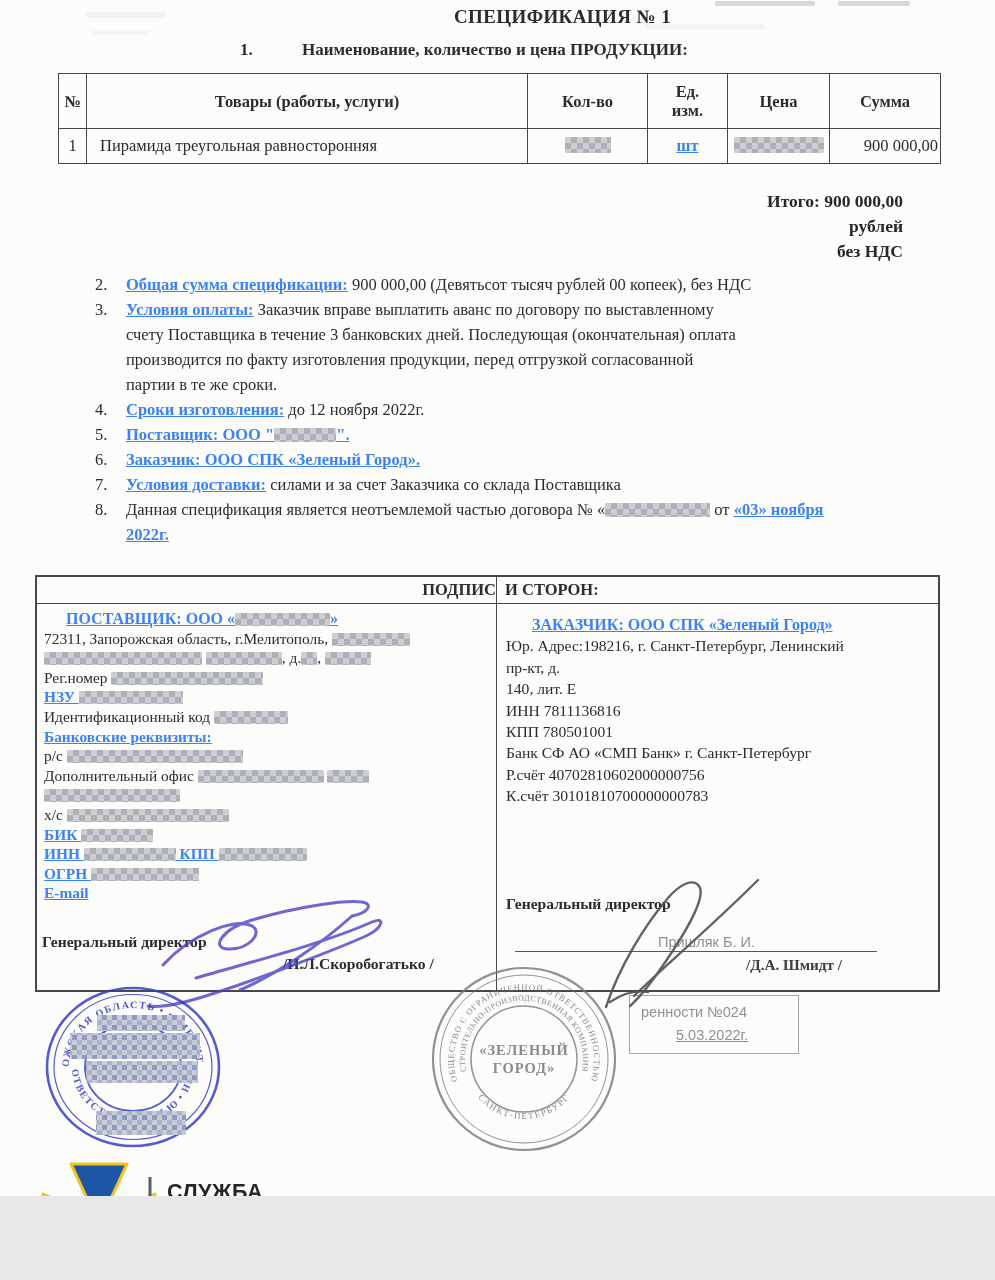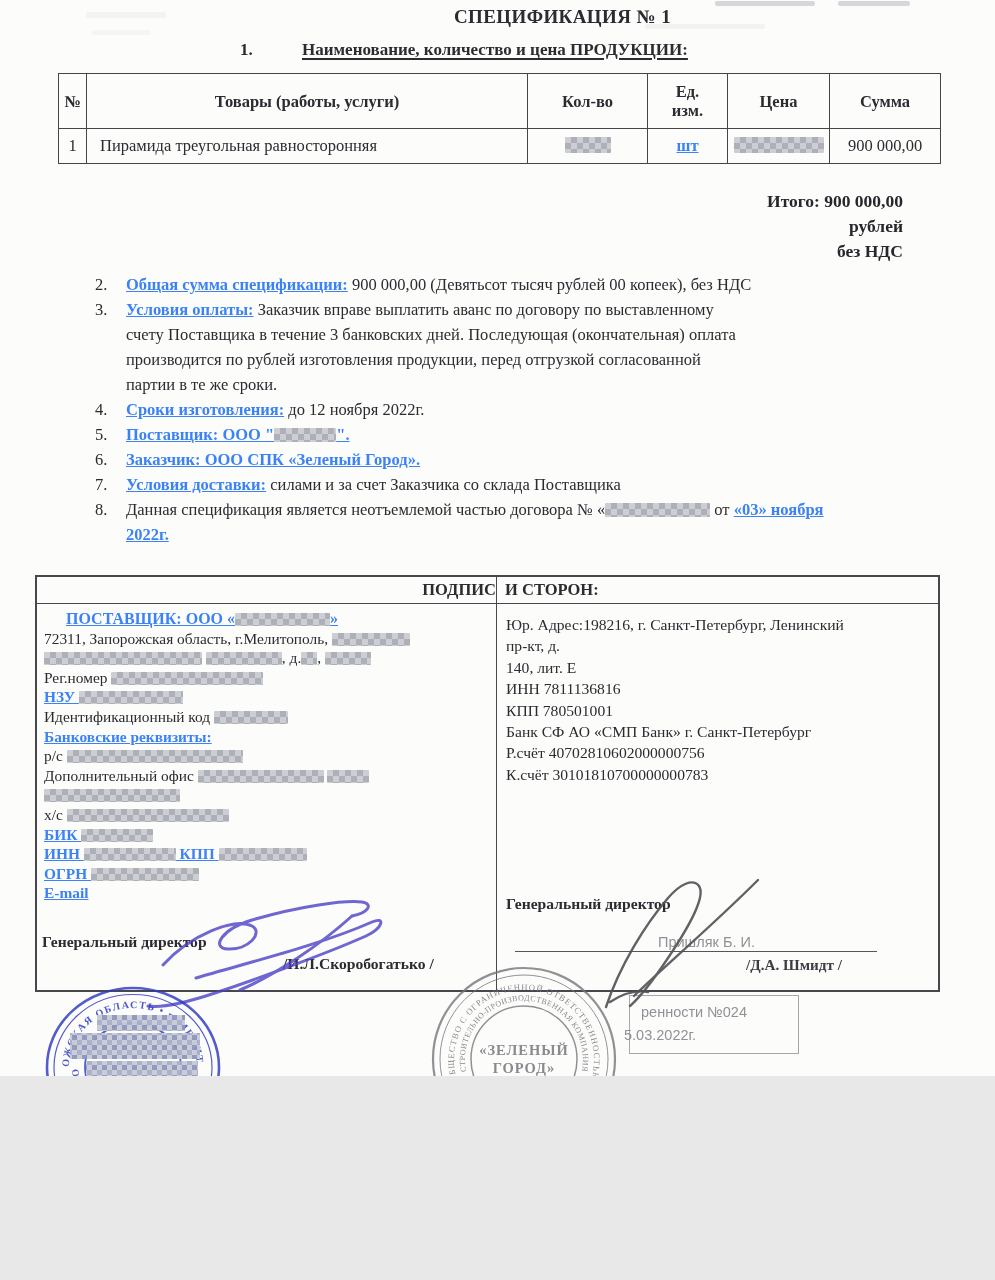--- a/index.html
+++ b/index.html
@@ -1,35 +1,35 @@
 <!DOCTYPE html>
 <html><head>
 <meta charset="utf-8">
 <style>
   html,body{margin:0;padding:0;background:#e8e8e8;}
-  .page{position:relative;width:995px;height:1076px;background:#fcfcfa;overflow:hidden;
+  .page{position:relative;width:995px;height:1196px;background:#fcfcfa;overflow:hidden;
         font-family:"Liberation Serif","DejaVu Serif",serif;color:#2b2b31;}
   .abs{position:absolute;}
   .bd{font-weight:bold;color:#3b82f6;text-decoration:underline;}
   .blur{display:inline-block;height:14px;vertical-align:-2px;border-radius:1px;opacity:.92;
         background:repeating-conic-gradient(#a7aab1 0% 25%, #c9cbd0 0% 50%) 0 0/12px 12px;}
   
   .ghost{position:absolute;background:#9aa0ab;border-radius:2px;}
   
   .title{top:6px;left:130px;right:0;text-align:center;font-size:19px;font-weight:bold;letter-spacing:.4px;}
   .sec{top:40px;left:240px;display:flex;font-size:17px;font-weight:bold;}
   .sec .num{width:62px;}
-  .sec .head{text-decoration:underline;text-decoration-thickness:2px;text-underline-offset:3px;}
+  .sec .head{text-decoration-thickness:2px;text-underline-offset:3px;}
   
   table.spec{position:absolute;left:58px;top:73px;width:882px;border-collapse:collapse;table-layout:fixed;}
   table.spec td{border:1.7px solid #45454b;font-size:16.5px;text-align:center;vertical-align:middle;padding:0 2px;}
   table.spec tr.h td{font-weight:bold;height:54px;line-height:19px;}
   table.spec tr.r td{height:34px;}
   table.spec td.lft{text-align:left;padding-left:13px;}
-  table.spec td.sum{text-align:center;padding-left:2px;}
+  table.spec td.sum{text-align:right;padding-left:2px;}
   table.spec .blur{height:16px;}
   
   .totals{top:189px;right:92px;text-align:right;font-weight:bold;font-size:17.5px;line-height:25px;color:#26262c;}
   
   .items{top:272px;left:95px;width:840px;font-size:16.5px;line-height:25px;}
   .item{display:flex;}
   .inum{width:31px;flex:none;}
   .itext{flex:1;}
   
   .sig{top:575px;left:35px;width:905px;height:417px;border:2px solid #47474d;box-sizing:border-box;font-size:15.4px;}
@@ -48,21 +48,21 @@
   .sup-dir{left:42px;top:933px;font-weight:bold;font-size:15.6px;}
   .sup-sign{left:283px;top:955px;font-size:15.6px;font-weight:bold;}
   .cus-dir{left:506px;top:895px;font-weight:bold;font-size:15.6px;}
   .cus-line{left:515px;top:951px;width:362px;border-top:1.5px solid #55555c;}
   .cus-sign{left:746px;top:956px;font-size:15.2px;font-weight:bold;color:#3d3d44;text-align:right;}
   
   .gray-note{color:#8e9196;font-family:"Liberation Sans",sans-serif;font-size:14.5px;}
   .ann-name{left:658px;top:934px;}
   .ann-box{left:629px;top:995px;width:168px;height:57px;border:1.5px solid #96989d;opacity:.85;}
   .ann-l1{left:641px;top:1004px;}
-  .ann-l2{left:624px;top:1027px;}
+  .ann-l2{left:676px;top:1027px;text-decoration:underline;}
   svg{position:absolute;overflow:visible;}
   .sbu-text{font-family:"Liberation Sans",sans-serif;font-weight:bold;letter-spacing:.5px;}
 </style>
 </head>
 <body>
 
 <div class="page">
 
   <div class="ghost" style="left:715px;top:1px;width:100px;height:5px;opacity:.40;"></div>
   <div class="ghost" style="left:838px;top:1px;width:72px;height:5px;opacity:.40;"></div>
@@ -115,21 +115,21 @@
     <div>без НДС</div>
   </div>
 
   <div class="abs items">
       <div class="item">
         <span class="inum">2.</span>
         <div class="itext"><span class="bd">Общая сумма спецификации:</span><span> 900 000,00 (Девятьсот тысяч рублей 00 копеек), без НДС</span></div>
       </div>
       <div class="item">
         <span class="inum">3.</span>
-        <div class="itext"><span class="bd">Условия оплаты:</span><span> Заказчик вправе выплатить аванс по договору по выставленному</span><br><span>счету Поставщика в течение 3 банковских дней. Последующая (окончательная) оплата</span><br><span>производится по рублей изготовления продукции, перед отгрузкой согласованной</span><br><span>партии в те же сроки.</span></div>
+        <div class="itext"><span class="bd">Условия оплаты:</span><span> Заказчик вправе выплатить аванс по договору по выставленному</span><br><span>счету Поставщика в течение 3 банковских дней. Последующая (окончательная) оплата</span><br><span>производится по факту изготовления продукции, перед отгрузкой согласованной</span><br><span>партии в те же сроки.</span></div>
       </div>
       <div class="item">
         <span class="inum">4.</span>
         <div class="itext"><span class="bd">Сроки изготовления:</span><span> до 12 ноября 2022г.</span></div>
       </div>
       <div class="item">
         <span class="inum">5.</span>
         <div class="itext"><span class="bd">Поставщик: ООО "</span><span class="blur" style="width: 62px;"></span><span class="bd">".</span></div>
       </div>
       <div class="item">
@@ -163,20 +163,21 @@
           <div class="dline"><span>р/с </span><span class="blur" style="width: 176px;"></span></div>
           <div class="dline"><span>Дополнительный офис </span><span class="blur" style="width: 126px;"></span><span> </span><span class="blur" style="width: 42px;"></span></div>
           <div class="dline"><span class="blur" style="width: 136px;"></span></div>
           <div class="dline"><span>х/с </span><span class="blur" style="width: 162px;"></span></div>
           <div class="dline"><span class="bd">БИК </span><span class="blur" style="width: 72px;"></span></div>
           <div class="dline"><span class="bd">ИНН </span><span class="blur" style="width: 92px;"></span><span class="bd"> КПП </span><span class="blur" style="width: 88px;"></span></div>
           <div class="dline"><span class="bd">ОГРН </span><span class="blur" style="width: 108px;"></span></div>
           <div class="dline"><span class="bd">E-mail</span></div>
         </div>
       <div class="colR">
+          <div class="dline pt"><span class="bd">ЗАКАЗЧИК: ООО СПК «Зеленый Город»</span></div>
           <div class="dline"><span>Юр. Адрес:198216, г. Санкт-Петербург, Ленинский</span></div>
           <div class="dline"><span>пр-кт, д.</span></div>
           <div class="dline"><span>140, лит. Е</span></div>
           <div class="dline"><span>ИНН 7811136816</span></div>
           <div class="dline"><span>КПП 780501001</span></div>
           <div class="dline"><span>Банк СФ АО «СМП Банк» г. Санкт-Петербург</span></div>
           <div class="dline"><span>Р.счёт 40702810602000000756</span></div>
           <div class="dline"><span>К.счёт 30101810700000000783</span></div>
         </div>
     </div>

